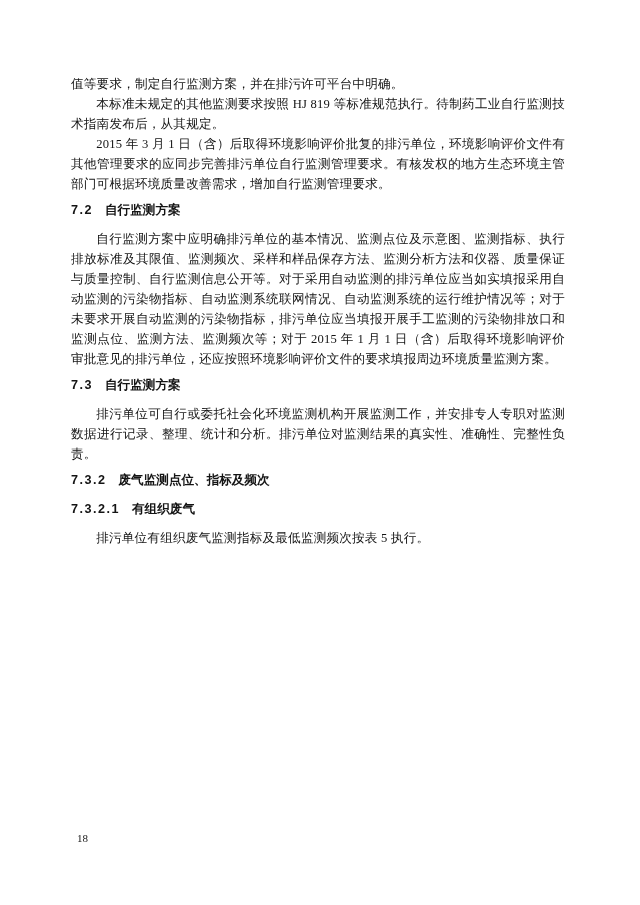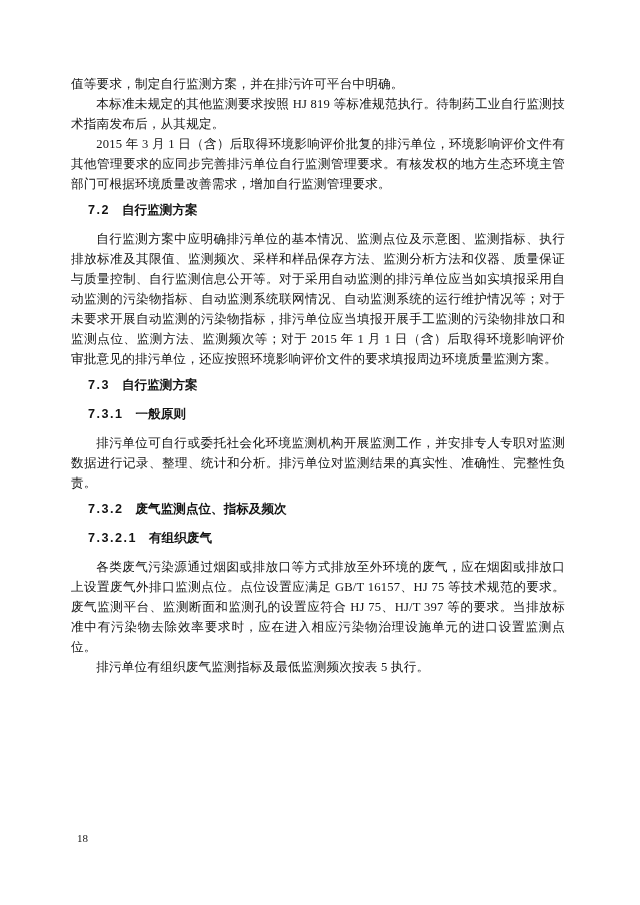--- a/index.html
+++ b/index.html
@@ -20,21 +20,21 @@
   .body-para {
     margin: 0;
     font-size: 12.6px;
     line-height: 20px;
     text-align: justify;
     text-justify: inter-ideograph;
     letter-spacing: 0.2px;
   }
   .body-para.indent { text-indent: 2em; }
   .sec-heading {
-    margin: 6px 0 9px 17px;
+    margin: 6px 0 9px 0;
     font-family: "Liberation Sans", "DejaVu Sans", sans-serif;
     font-weight: bold;
     font-size: 12.6px;
     line-height: 20px;
     color: #141414;
     text-align: left;
   }
   .sec-heading .sec-num {
     letter-spacing: 1.5px;
     margin-right: 12px;
@@ -60,27 +60,25 @@
   <p class="body-para indent">本标准未规定的其他监测要求按照 HJ 819 等标准规范执行。待制药工业自行监测技术指南发布后，从其规定。</p>
 
   <p class="body-para indent">2015 年 3 月 1 日（含）后取得环境影响评价批复的排污单位，环境影响评价文件有其他管理要求的应同步完善排污单位自行监测管理要求。有核发权的地方生态环境主管部门可根据环境质量改善需求，增加自行监测管理要求。</p>
 
   <h2 class="sec-heading"><span class="sec-num">7.2</span><span>自行监测方案</span></h2>
 
   <p class="body-para indent">自行监测方案中应明确排污单位的基本情况、监测点位及示意图、监测指标、执行排放标准及其限值、监测频次、采样和样品保存方法、监测分析方法和仪器、质量保证与质量控制、自行监测信息公开等。对于采用自动监测的排污单位应当如实填报采用自动监测的污染物指标、自动监测系统联网情况、自动监测系统的运行维护情况等；对于未要求开展自动监测的污染物指标，排污单位应当填报开展手工监测的污染物排放口和监测点位、监测方法、监测频次等；对于 2015 年 1 月 1 日（含）后取得环境影响评价审批意见的排污单位，还应按照环境影响评价文件的要求填报周边环境质量监测方案。</p>
 
   <h2 class="sec-heading"><span class="sec-num">7.3</span><span>自行监测方案</span></h2>
 
-  <h2 class="sec-heading"><span class="sec-num">7.3.1</span><span>一般原则</span></h2>
 
   <p class="body-para indent">排污单位可自行或委托社会化环境监测机构开展监测工作，并安排专人专职对监测数据进行记录、整理、统计和分析。排污单位对监测结果的真实性、准确性、完整性负责。</p>
 
   <h2 class="sec-heading"><span class="sec-num">7.3.2</span><span>废气监测点位、指标及频次</span></h2>
 
   <h2 class="sec-heading"><span class="sec-num">7.3.2.1</span><span>有组织废气</span></h2>
 
-  <p class="body-para indent">各类废气污染源通过烟囱或排放口等方式排放至外环境的废气，应在烟囱或排放口上设置废气外排口监测点位。点位设置应满足 GB/T 16157、HJ 75 等技术规范的要求。废气监测平台、监测断面和监测孔的设置应符合 HJ 75、HJ/T 397 等的要求。当排放标准中有污染物去除效率要求时，应在进入相应污染物治理设施单元的进口设置监测点位。</p>
 
   <p class="body-para indent">排污单位有组织废气监测指标及最低监测频次按表 5 执行。</p>
 
   <div class="page-number">18</div>
 
 </div>
 
 </body></html>

